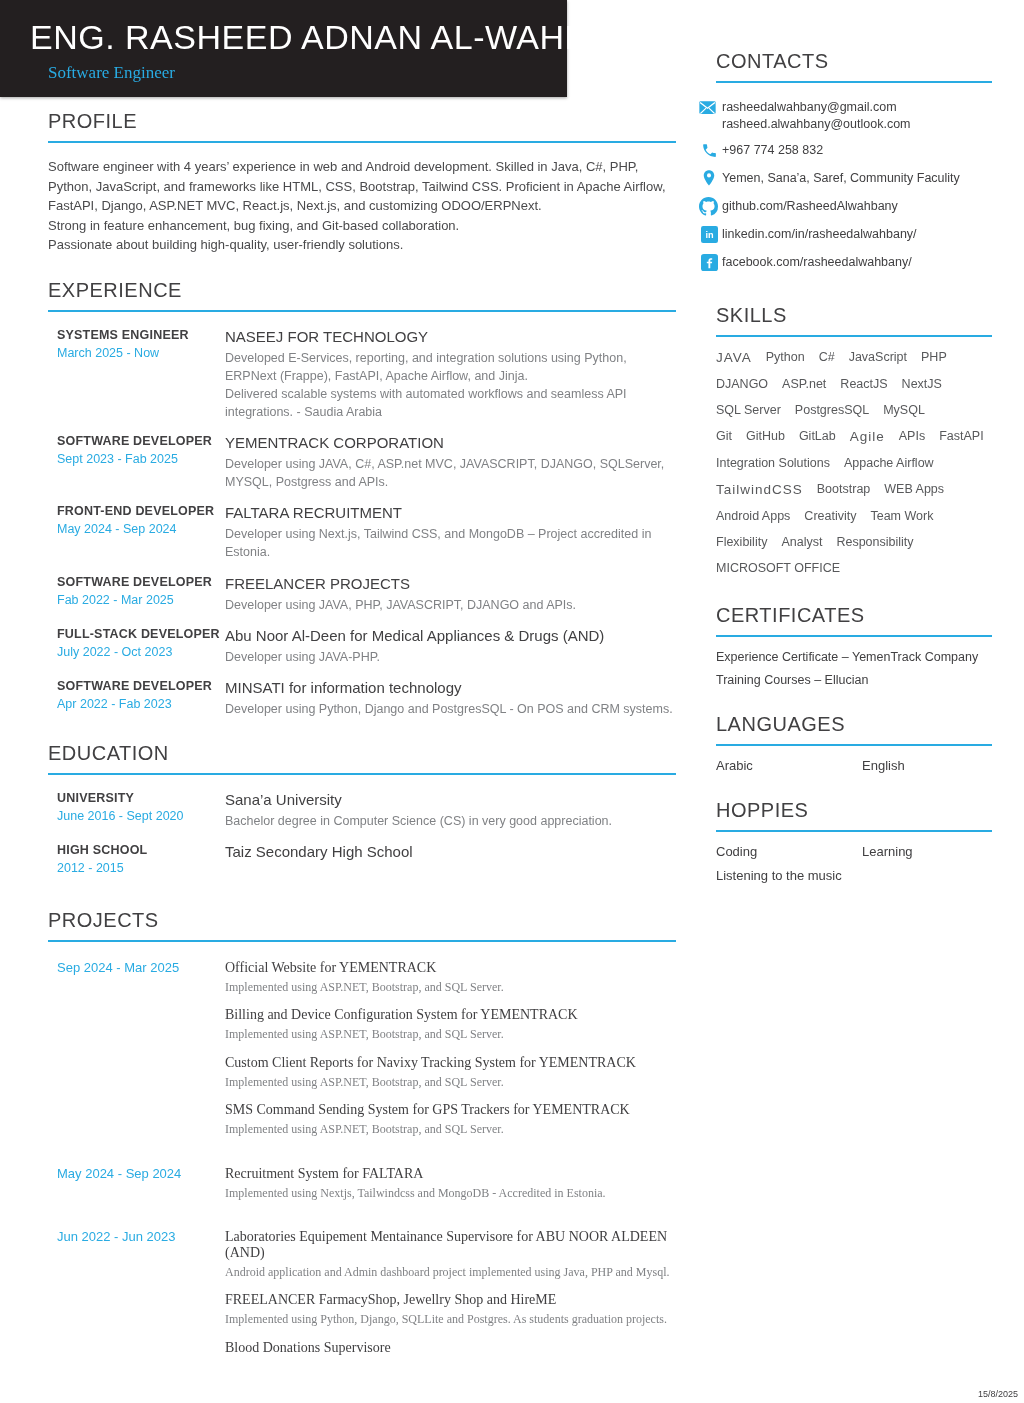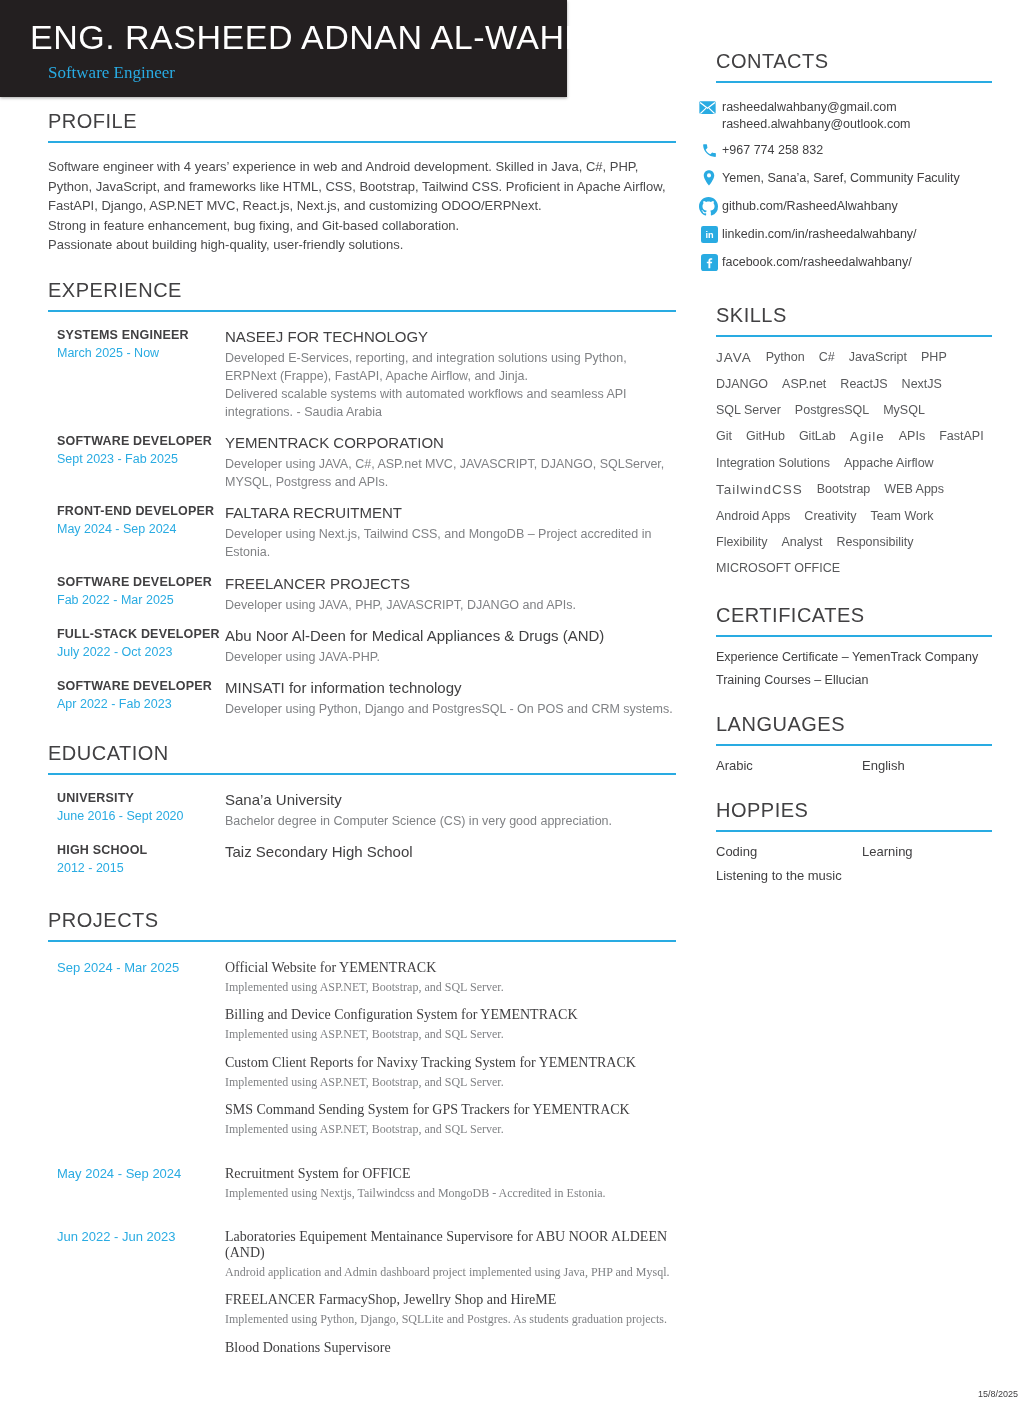--- a/index.html
+++ b/index.html
@@ -219,21 +219,21 @@
               <div class="pj-title">SMS Command Sending System for GPS Trackers for YEMENTRACK</div>
               <div class="pj-desc">Implemented using ASP.NET, Bootstrap, and SQL Server.</div>
             </div>
           </div>
         </div>
 
         <div class="pj-group">
           <div class="pj-dates">May 2024 - Sep 2024</div>
           <div>
             <div class="pj-item">
-              <div class="pj-title">Recruitment System for OFFICE</div>
+              <div class="pj-title">Recruitment System for FALTARA</div>
               <div class="pj-desc">Implemented using Nextjs, Tailwindcss and MongoDB - Accredited in Estonia.</div>
             </div>
           </div>
         </div>
 
         <div class="pj-group">
           <div class="pj-dates">Jun 2022 - Jun 2023</div>
           <div>
             <div class="pj-item">
               <div class="pj-title">Laboratories Equipement Mentainance Supervisore for ABU NOOR ALDEEN (AND)</div>

